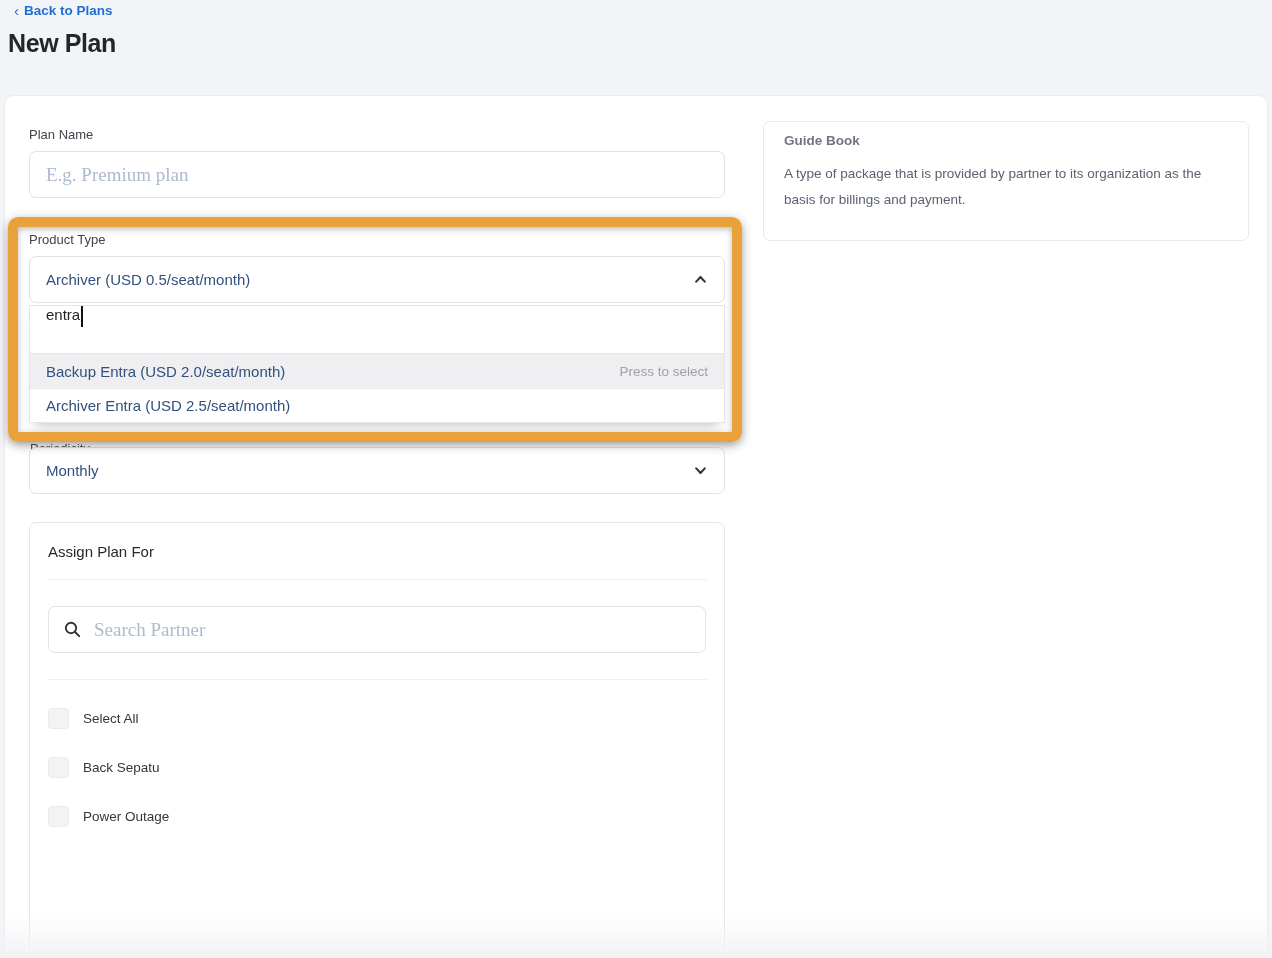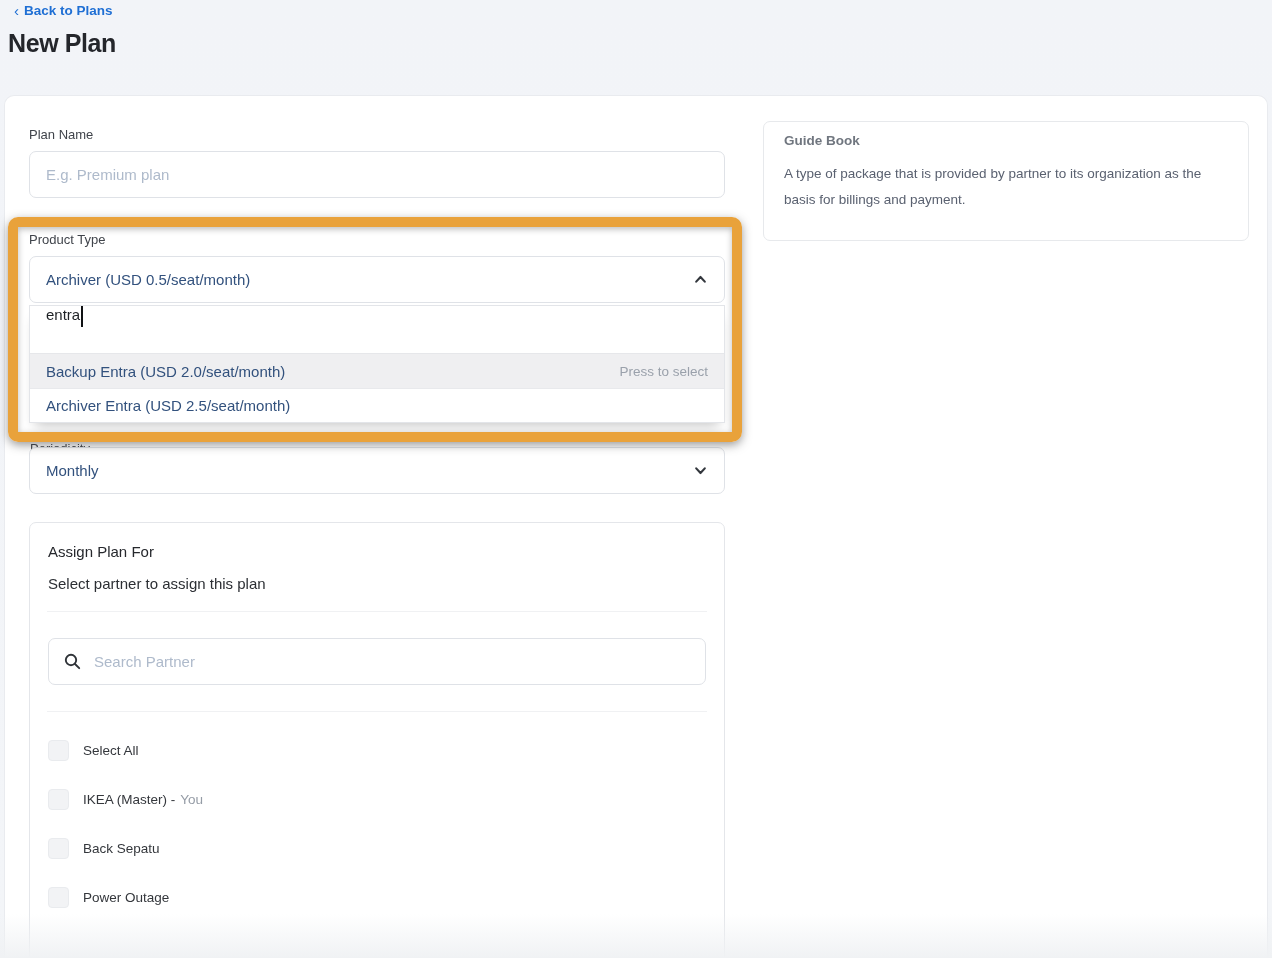--- a/index.html
+++ b/index.html
@@ -35,22 +35,22 @@
 
   .fld-label { font-size:13px; color:#40444b; line-height:15px; margin-bottom:9px; }
 
   .text-input, .select-control {
     width:100%; height:47px;
     border:1px solid #dfe2e7; border-radius:7px;
     background:#fff; display:flex; align-items:center;
     padding:0 16px; font-size:15px;
   }
   input.native {
-    border:none; outline:none; flex:1; font-size:15px;
-    font-family:Liberation Sans, sans-serif; color:#24262b; background:transparent;
+    border:none; outline:none; flex:1; font-size:19px;
+    font-family:Liberation Serif, serif; color:#24262b; background:transparent;
   }
   input.native::placeholder { color:#aebacb; opacity:1; }
 
   
   .product-section { position:relative; margin-top:34px; z-index:5; background:#fff; }
   .highlight-ring {
     position:absolute; left:-21px; right:-17px; top:-15px; bottom:-19px;
     border:10px solid #e9a23b; border-radius:10px;
     box-shadow:0 3px 10px rgba(55,55,55,0.5), inset 0 2px 6px rgba(55,55,55,0.35);
     pointer-events:none; z-index:10;
@@ -181,45 +181,39 @@
       <div class="select-control">
         <span class="select-value">Monthly</span>
         <svg class="chev" viewBox="0 0 14 14">
           <path d="M3 5 L7 9.4 L11 5" fill="none" stroke="#33373d" stroke-width="2" stroke-linecap="round" stroke-linejoin="round"></path>
         </svg>
       </div>
     </div>
 
     <div class="assign-card">
       <div class="assign-title">Assign Plan For</div>
-      <div class="assign-subtitle">Select partner to assign this plan</div>
       <div class="divider"></div>
 
       <div class="partner-search">
         <svg width="17" height="17" viewBox="0 0 17 17">
           <circle cx="7" cy="7" r="5.2" fill="none" stroke="#2f3338" stroke-width="1.9"></circle>
           <line x1="11" y1="11" x2="15.2" y2="15.2" stroke="#2f3338" stroke-width="1.9" stroke-linecap="round"></line>
         </svg>
         <input class="native" type="text" readonly="" placeholder="Search Partner" style="">
       </div>
       <div class="divider" style="margin-top:26px;"></div>
 
       <div class="partner-list">
         <div class="partner-row">
           <div class="checkbox"></div>
           <span class="partner-label">Select All</span>
           <span class="partner-suffix"></span>
         </div>
         <div class="partner-row">
           <div class="checkbox"></div>
-          <span class="partner-label">IKEA (Master) -</span>
-          <span class="partner-suffix">You</span>
-        </div>
-        <div class="partner-row">
-          <div class="checkbox"></div>
           <span class="partner-label">Back Sepatu</span>
           <span class="partner-suffix"></span>
         </div>
         <div class="partner-row">
           <div class="checkbox"></div>
           <span class="partner-label">Power Outage</span>
           <span class="partner-suffix"></span>
         </div>
 
       </div>

